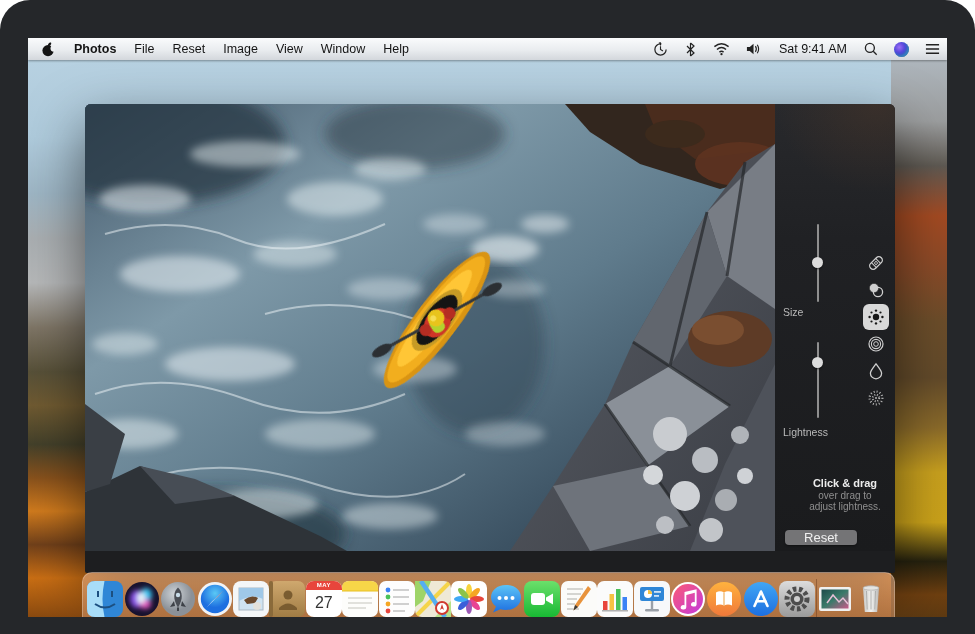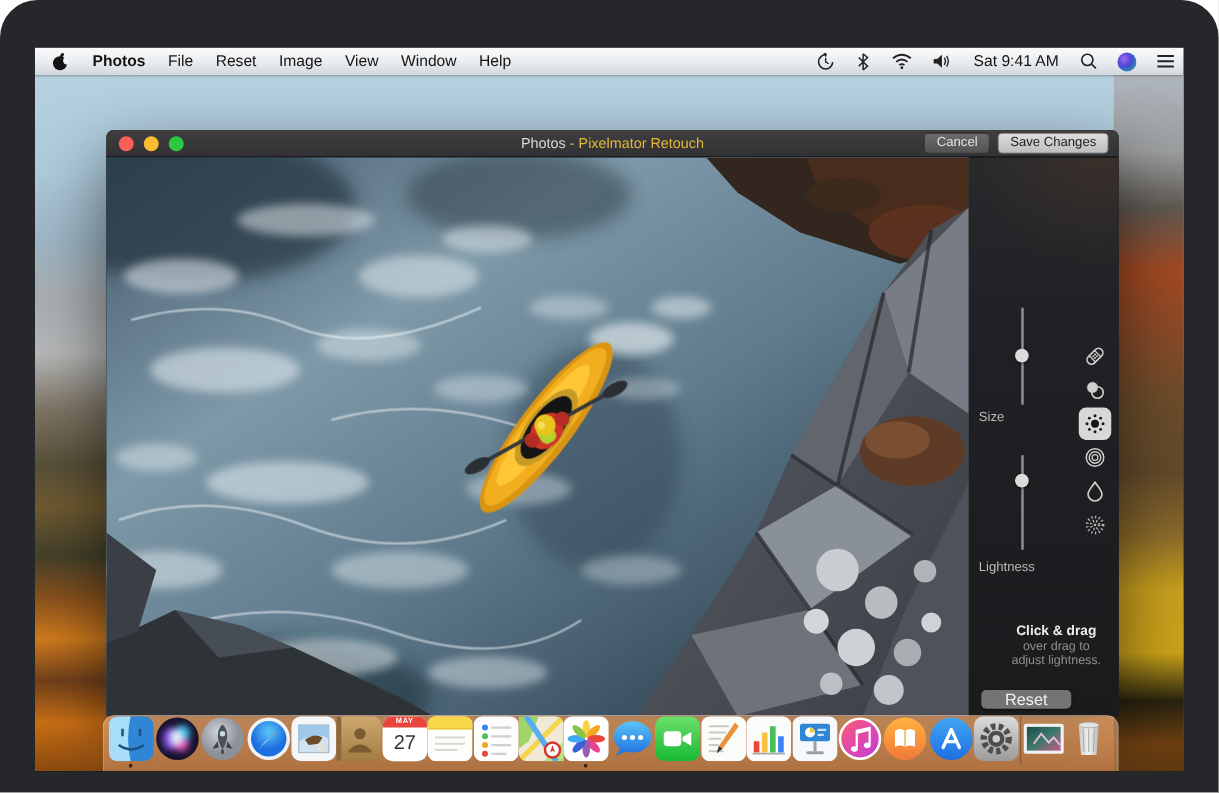--- a/index.html
+++ b/index.html
@@ -93,21 +93,21 @@
   .reset-btn { position:absolute; left:10px; top:426px; width:72px; height:15px;
     background:#747476; border-radius:4px; color:#f0f0f0; font-size:13px;
     display:flex; align-items:center; justify-content:center; line-height:1;
     box-shadow:0 1px 2px rgba(0,0,0,.4); }
 
   
   .dock { position:absolute; left:54px; bottom:0; width:813px; height:45px;
     background:linear-gradient(180deg, rgba(245,190,150,.55), rgba(225,160,115,.5));
     border:1px solid rgba(255,255,255,.25); border-bottom:none;
     border-radius:10px 10px 0 0;
-    display:flex; align-items:flex-start; justify-content:space-evenly; padding:0 4px; }
+    display:flex; align-items:flex-end; justify-content:space-evenly; padding:0 4px; }
   .dk { position:relative; width:36px; height:36px; flex:0 0 auto; }
   .dk svg { display:block; }
   .run-dot { position:absolute; left:16px; bottom:-5px; width:3px; height:3px;
     border-radius:50%; background:#3a2414; }
   .dock-divider { width:1px; height:38px; background:rgba(90,45,20,.4); flex:0 0 auto; }
   .di-cal { background:#fff; border-radius:8px; overflow:hidden; display:flex;
     flex-direction:column; align-items:center; }
   .cal-m { width:100%; text-align:center; background:#e8453c; color:#fff;
     font-size:6px; font-weight:bold; line-height:9px; letter-spacing:.5px; }
   .cal-d { font-size:16px; color:#333; line-height:26px; font-weight:300; }
@@ -179,35 +179,20 @@
           </svg>
         </span>
       </div>
     </div>
 
     <div class="desktop">
       <div class="wallpaper"></div>
       <div class="wallpaper-right"></div>
 
       <div class="window">
-        <div class="titlebar">
-          <div class="lights">
-            <span class="light l-close"></span>
-            <span class="light l-min"></span>
-            <span class="light l-zoom"></span>
-          </div>
-          <div class="tb-title">
-            <span>Photos</span>
-            <span class="tb-ext">- Pixelmator Retouch</span>
-          </div>
-          <div class="tb-buttons">
-            <span class="tb-btn btn-cancel">Cancel</span>
-            <span class="tb-btn btn-save">Save Changes</span>
-          </div>
-        </div>
 
         <div class="win-content">
 
           <div class="canvas-wrap">
             <svg width="690" height="447" viewBox="0 0 690 447">
               <defs>
                 <linearGradient id="water" x1="0" y1="0" x2="1" y2="1">
                   <stop offset="0" stop-color="#44596b"></stop>
                   <stop offset="0.3" stop-color="#7e99a8"></stop>
                   <stop offset="0.55" stop-color="#5f7b8c"></stop>

